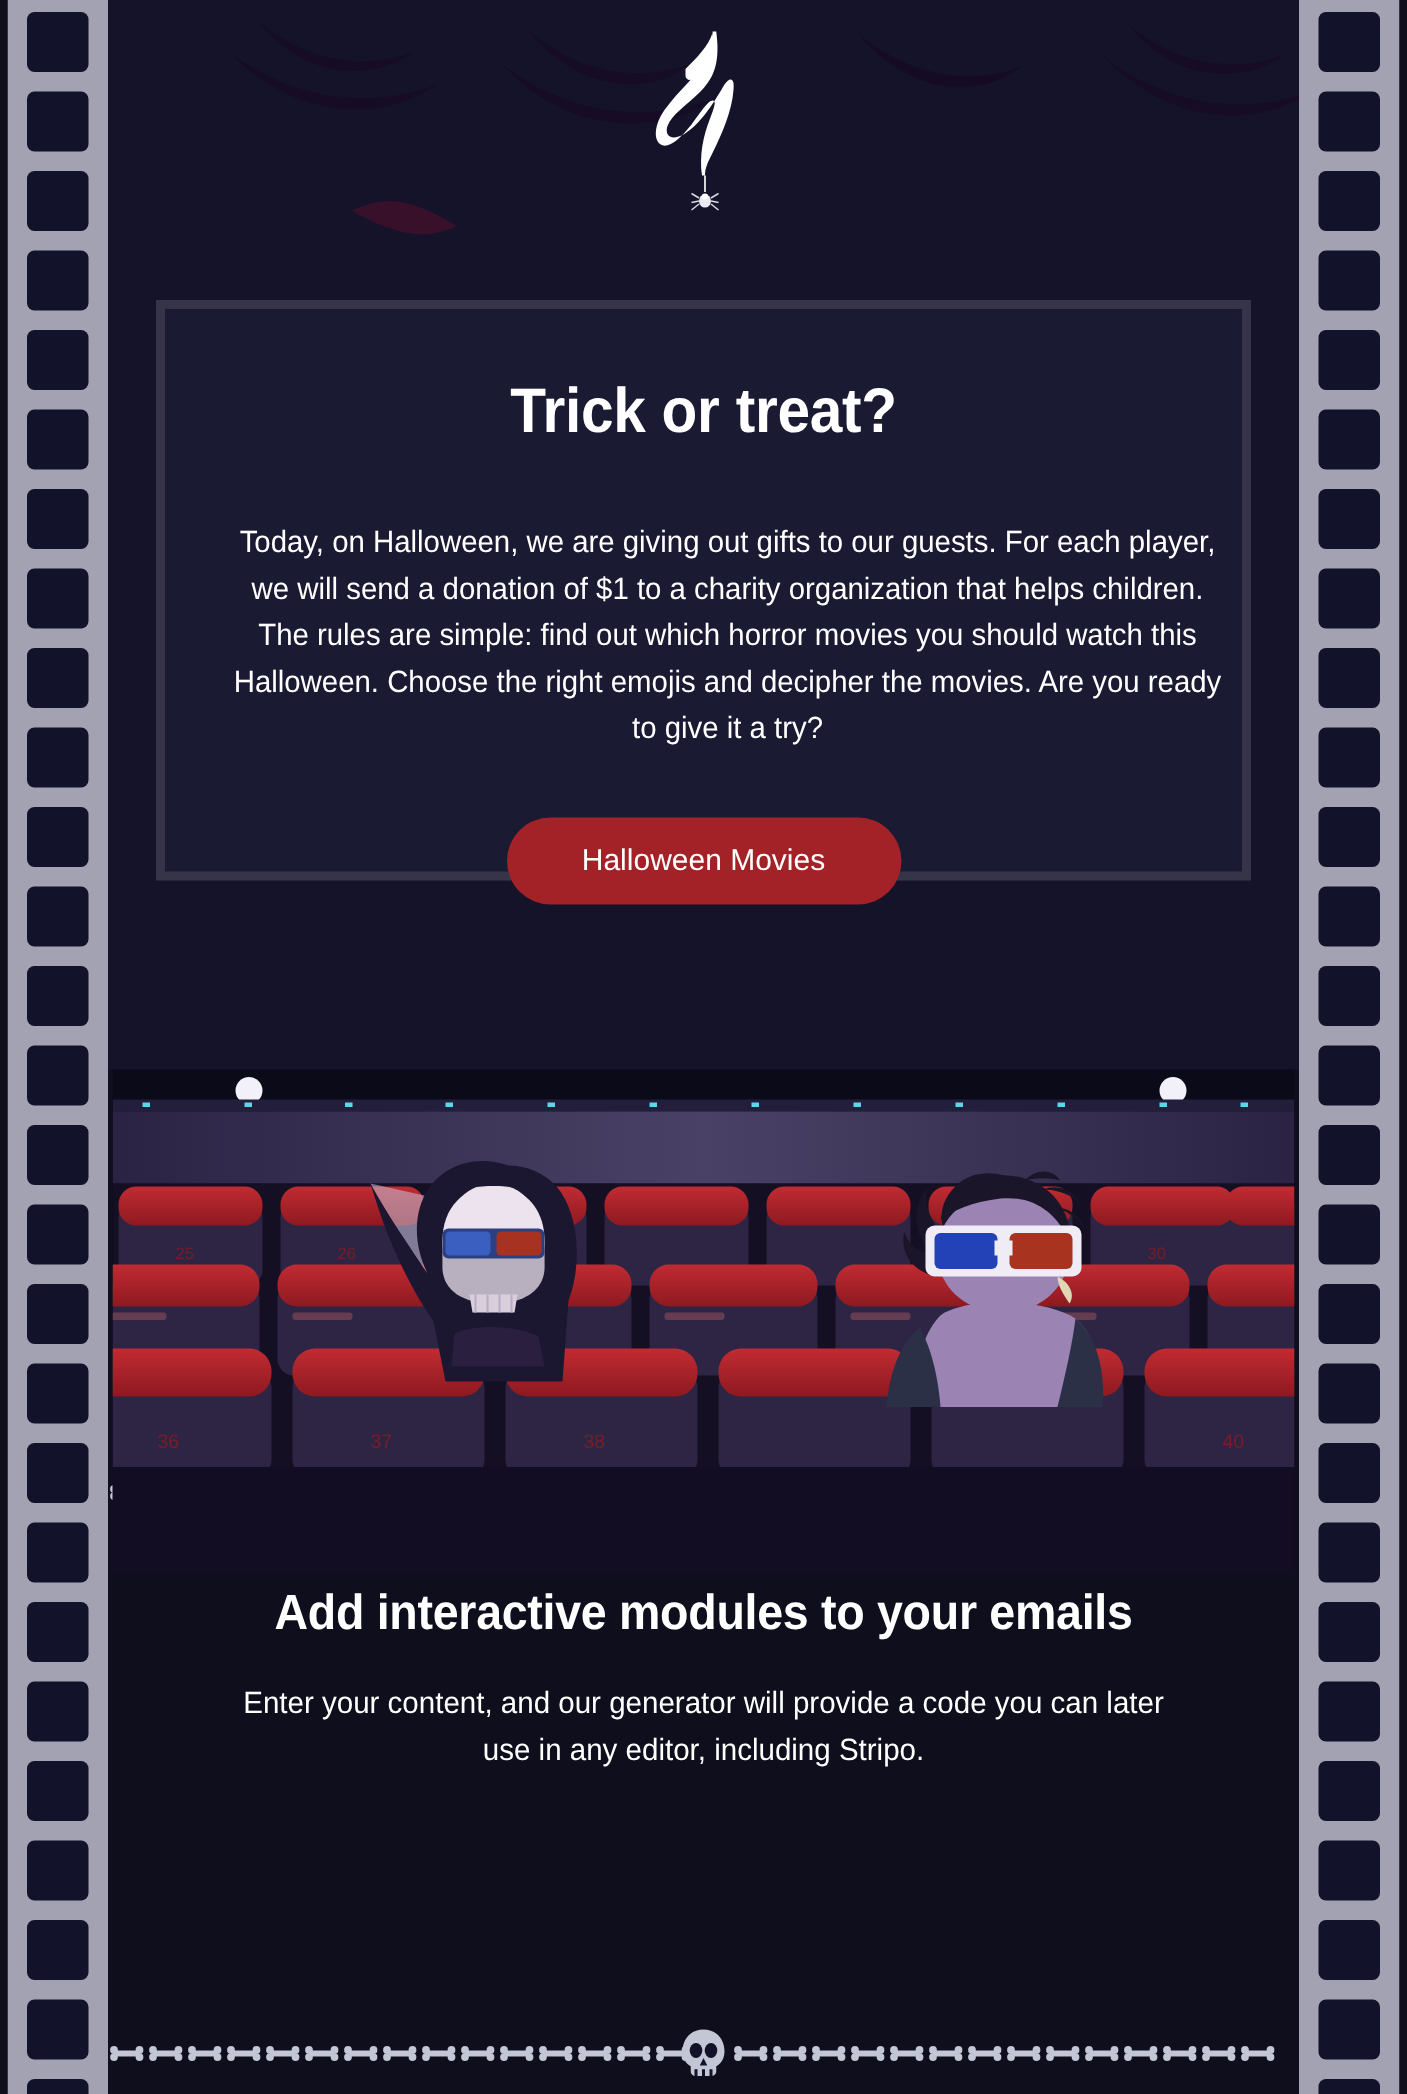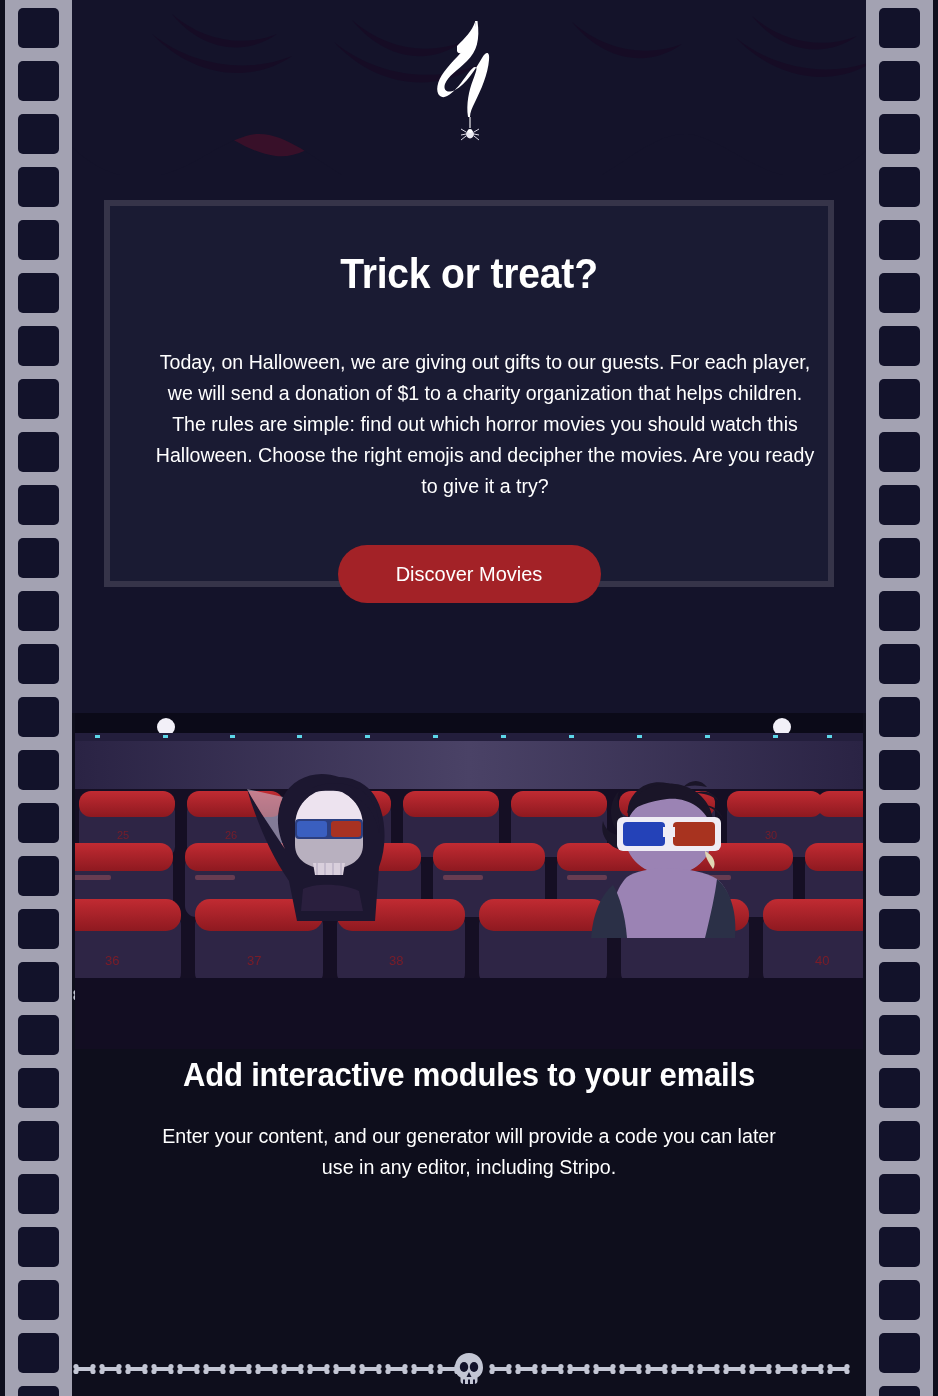--- a/index.html
+++ b/index.html
@@ -229,21 +229,21 @@
           </g>
         </g>
       </svg>
     </div>
   </div>
 
   <div class="card">
     <div class="card-inner">
       <div class="headline">Trick or treat?</div>
       <div class="paragraph">Today, on Halloween, we are giving out gifts to our guests. For each player, we will send a donation of $1 to a charity organization that helps children. The rules are simple: find out which horror movies you should watch this Halloween. Choose the right emojis and decipher the movies. Are you ready to give it a try?</div>
-      <button class="btn btn-discover">Discover Movies</button>
+      <button class="btn btn-discover">Halloween Movies</button>
     </div>
   </div>
 
   <div class="cinema">
     <svg width="788" height="265" viewBox="0 0 788 265" preserveAspectRatio="none">
       <defs>
         <linearGradient id="wall" x1="0" y1="0" x2="1" y2="0">
           <stop offset="0" stop-color="#2A2344"></stop>
           <stop offset="0.5" stop-color="#4A4266"></stop>
           <stop offset="1" stop-color="#2A2344"></stop>

